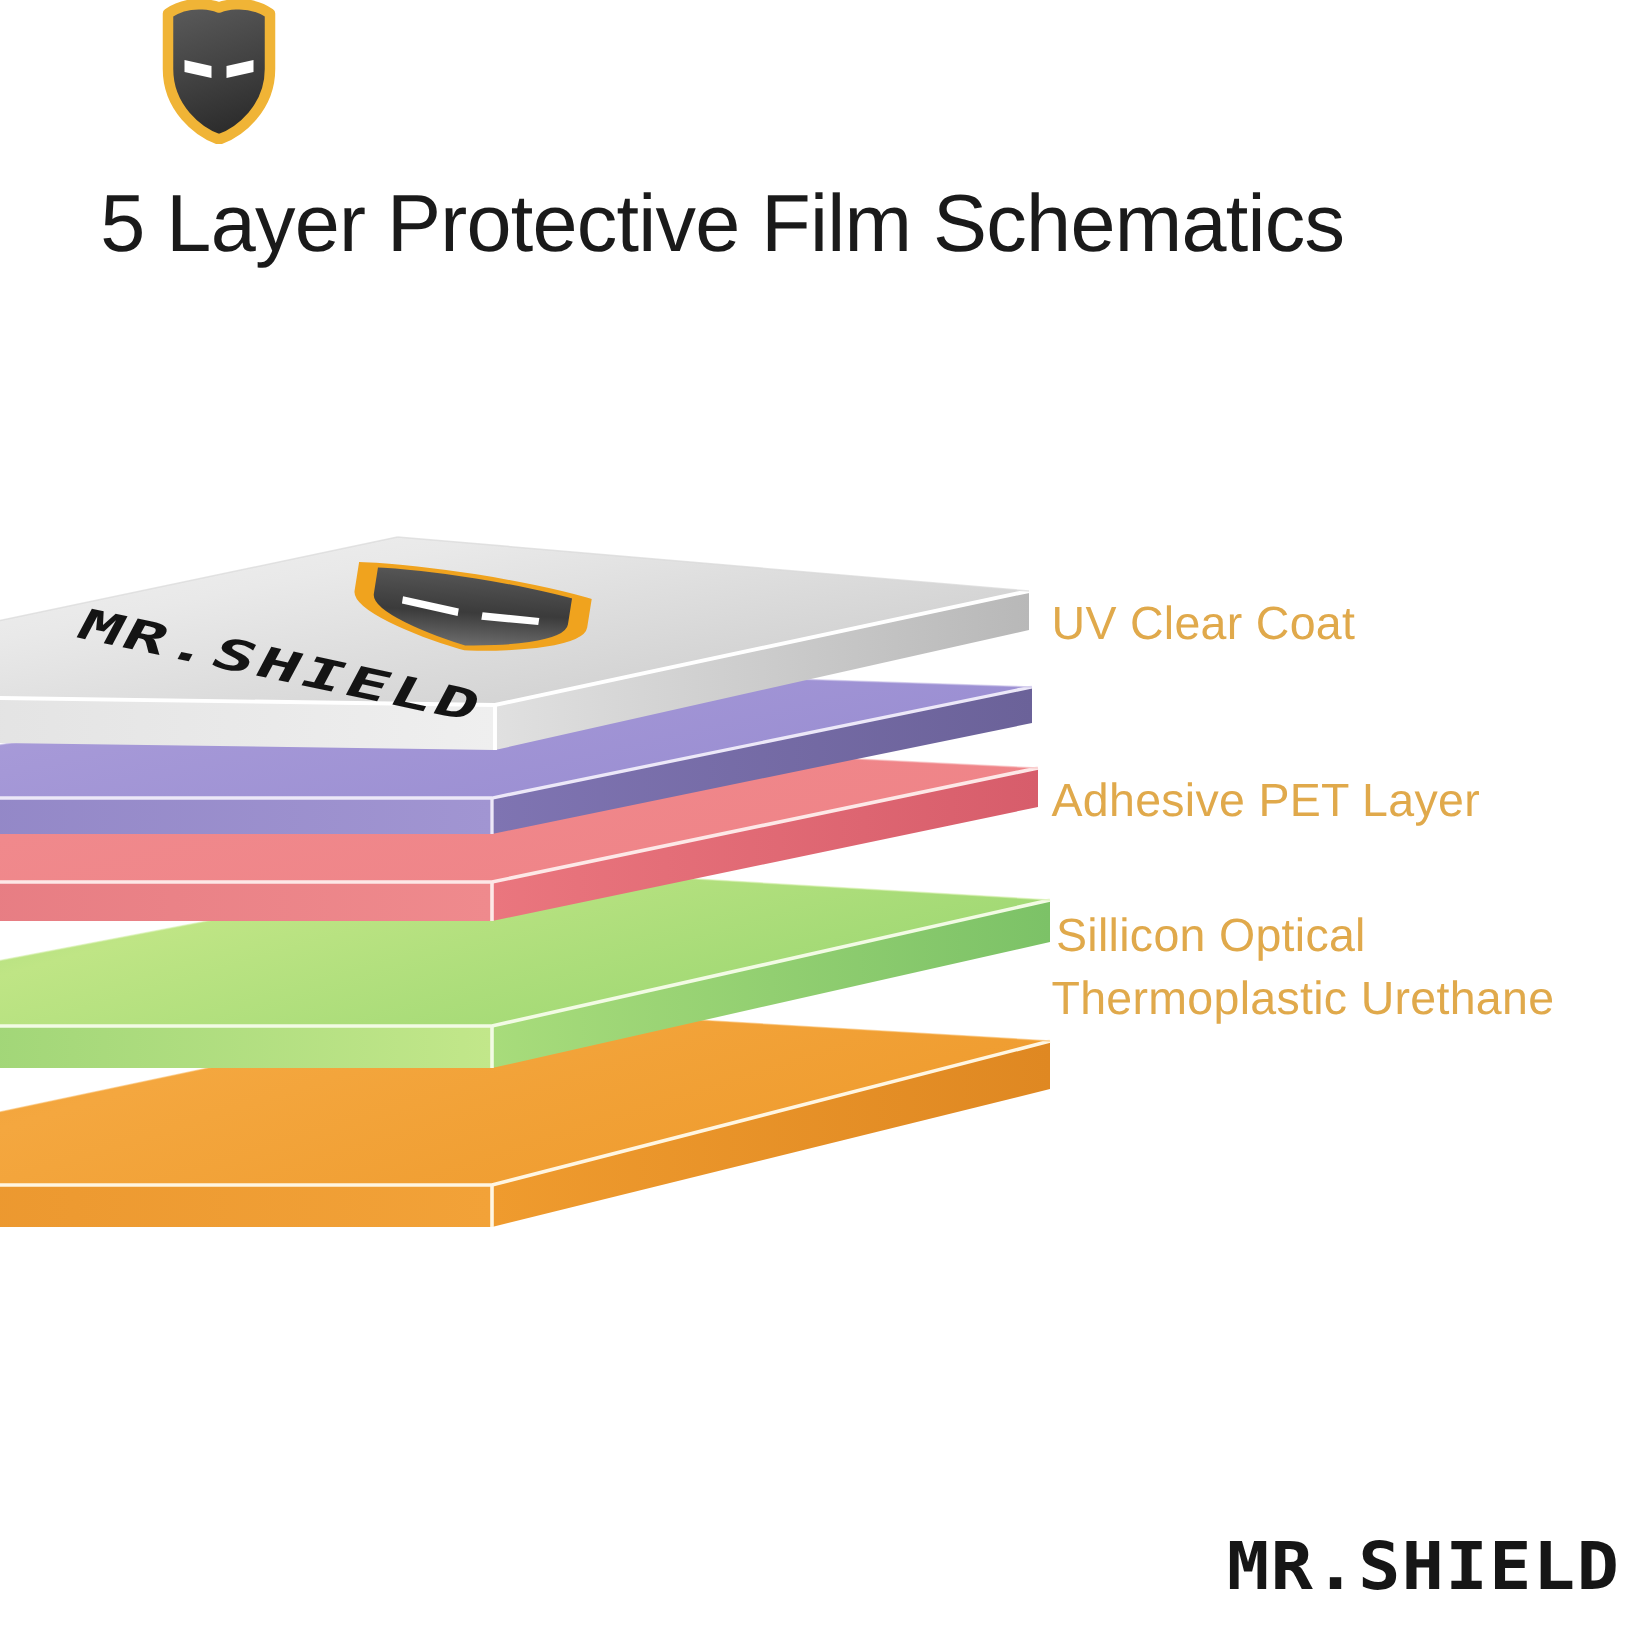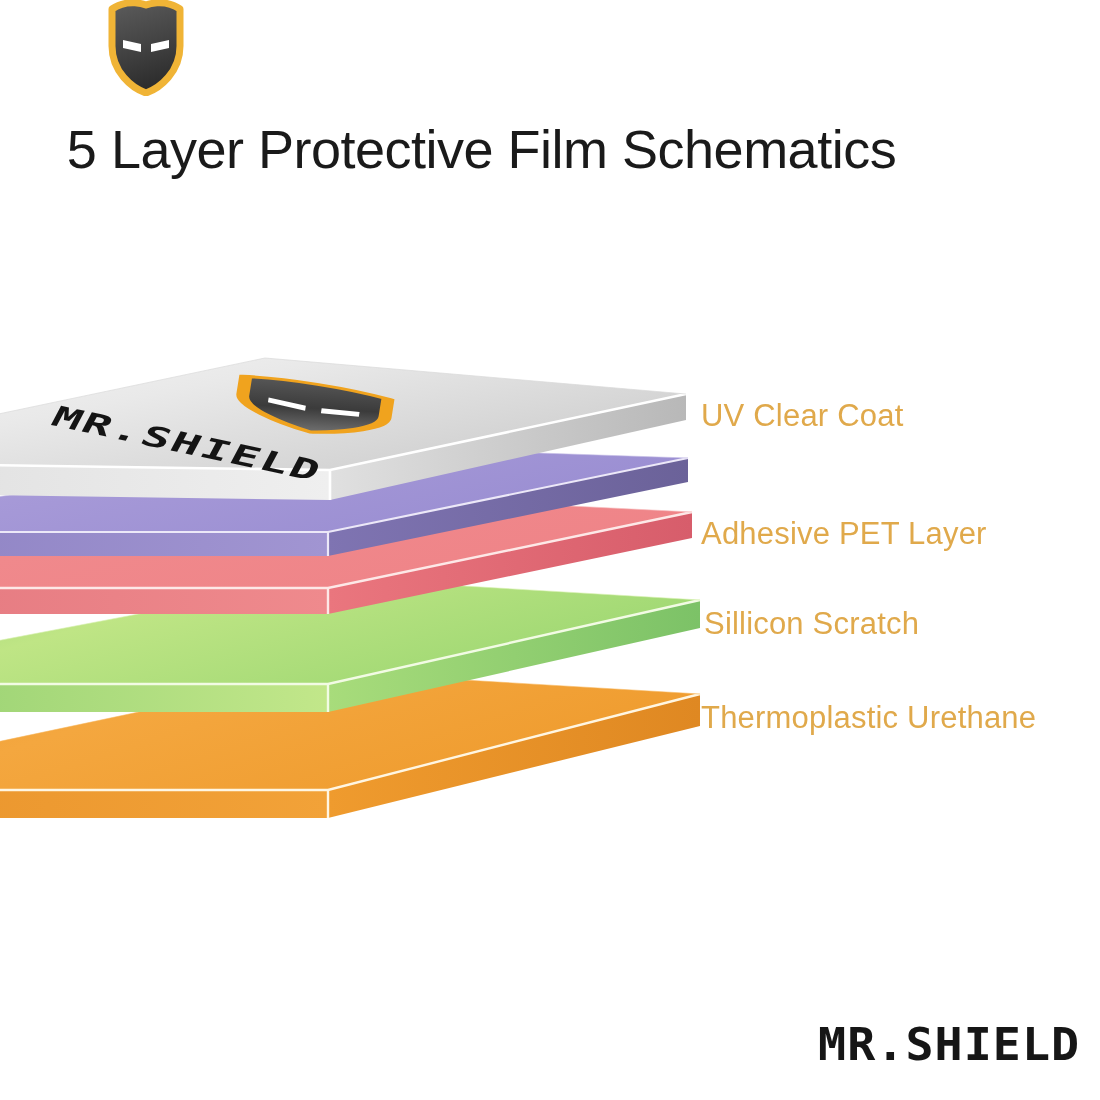--- a/index.html
+++ b/index.html
@@ -35,21 +35,21 @@
     font-size:31px;
     font-weight:400;
     color:#e0a94b;
     white-space:nowrap;
     letter-spacing:0.2px;
   }
   #label-0{left:701px;top:398px;}
   #label-1{left:701px;top:458px;}
   #label-2{left:701px;top:516px;}
   #label-3{left:704px;top:606px;}
-  #label-4{left:701px;top:700px;}
+  #label-4{left:701px;top:648px;}
   #brand-shield{
     position:absolute;left:106px;top:0px;width:80px;height:96px;
   }
   #brand-wordmark{
     position:absolute;
     left:818px;top:1019px;
     font-size:44px;
     font-weight:700;
     color:#161616;
     letter-spacing:1px;
@@ -203,21 +203,21 @@
         <path d="M 8,6 C 48,-16 112,-16 152,6 L 152,92 C 152,150 110,196 80,214
                  C 50,196 8,150 8,92 Z" fill="url(#embGrad)" stroke="#f0a31e" stroke-width="13"></path>
         <polygon points="34,86 72,96 72,120 34,108" fill="#ffffff"></polygon>
         <polygon points="88,96 126,86 126,108 88,120" fill="#ffffff"></polygon>
       </g>
     </g>
   </svg>
 
   <div class="layer-label" id="label-0">UV Clear Coat</div>
   <div class="layer-label" id="label-2">Adhesive PET Layer</div>
-  <div class="layer-label" id="label-3">Sillicon Scratch</div>
+  <div class="layer-label" id="label-3">Sillicon Optical</div>
   <div class="layer-label" id="label-4">Thermoplastic Urethane</div>
 
   <svg id="brand-shield" viewBox="0 0 80 96">
     <defs>
       <linearGradient id="shGrad" x1="0" y1="0" x2="0.25" y2="1">
         <stop offset="0%" stop-color="#5c5c5c"></stop>
         <stop offset="55%" stop-color="#434343"></stop>
         <stop offset="100%" stop-color="#2d2d2d"></stop>
       </linearGradient>
     </defs>

